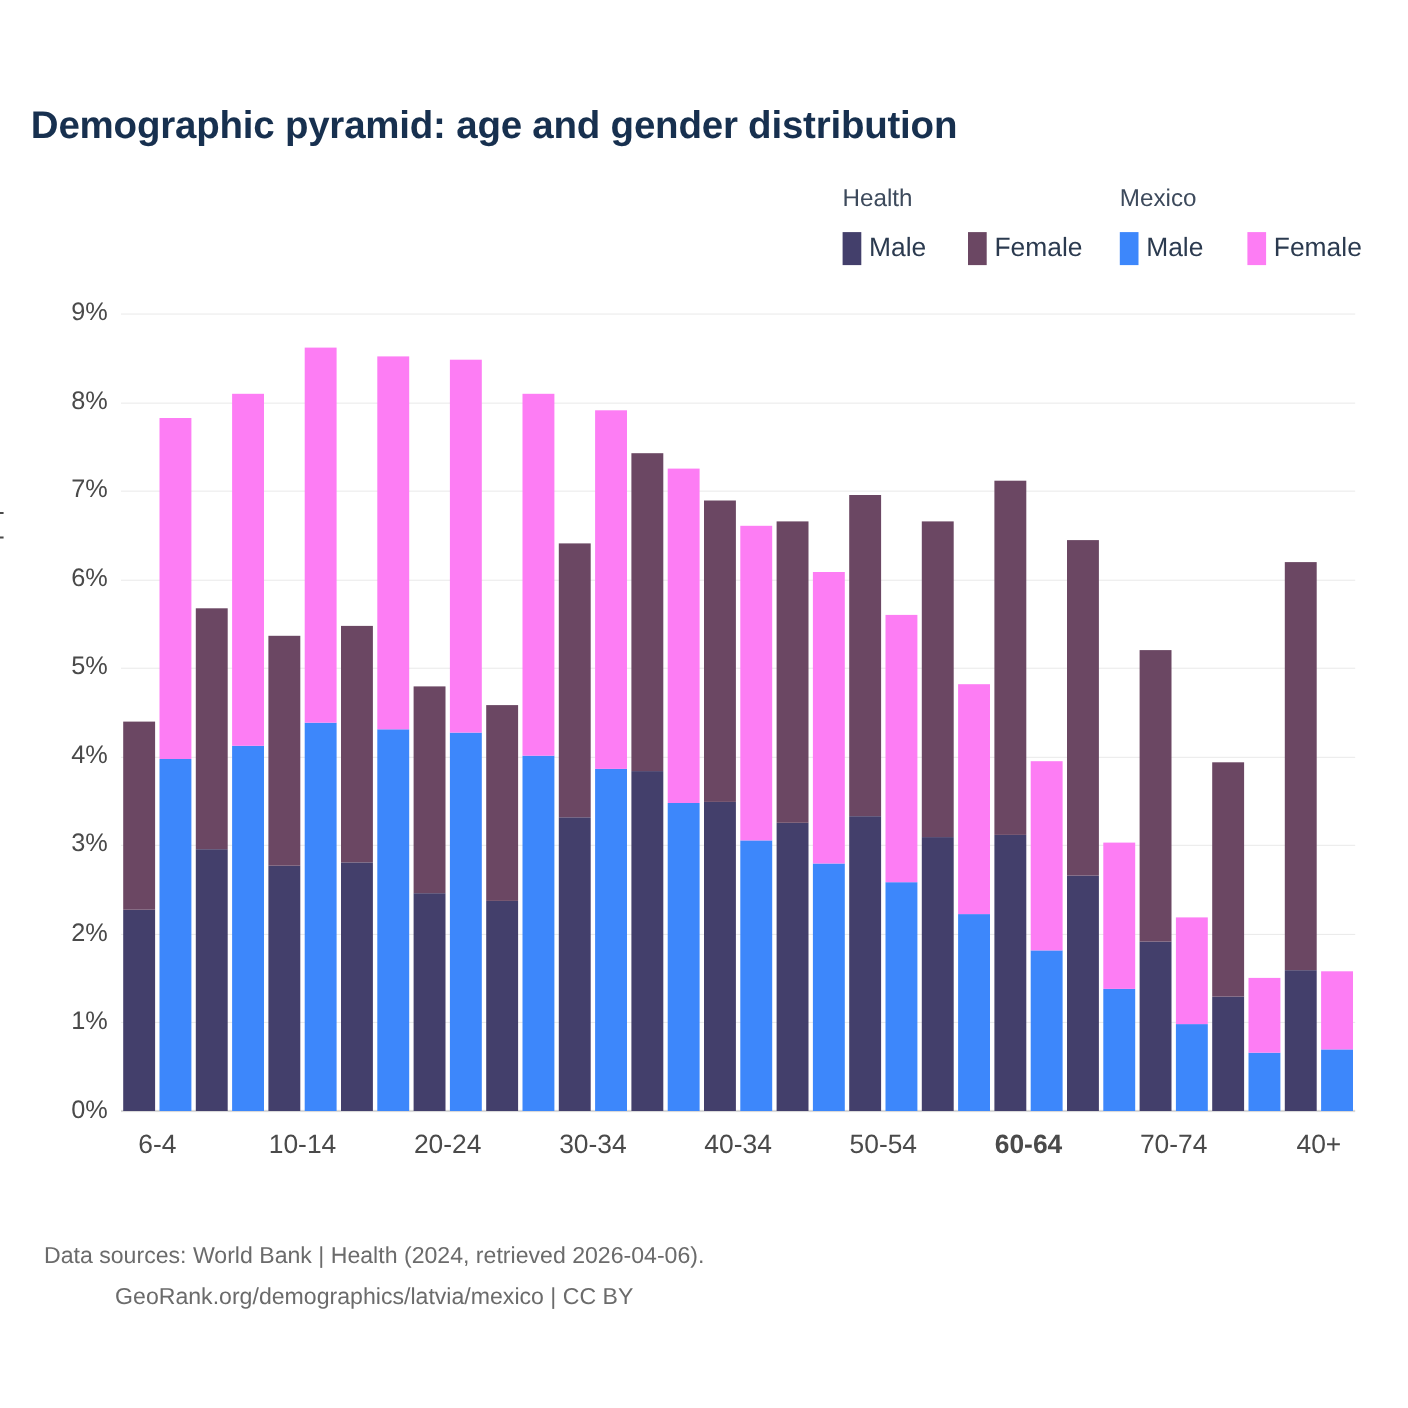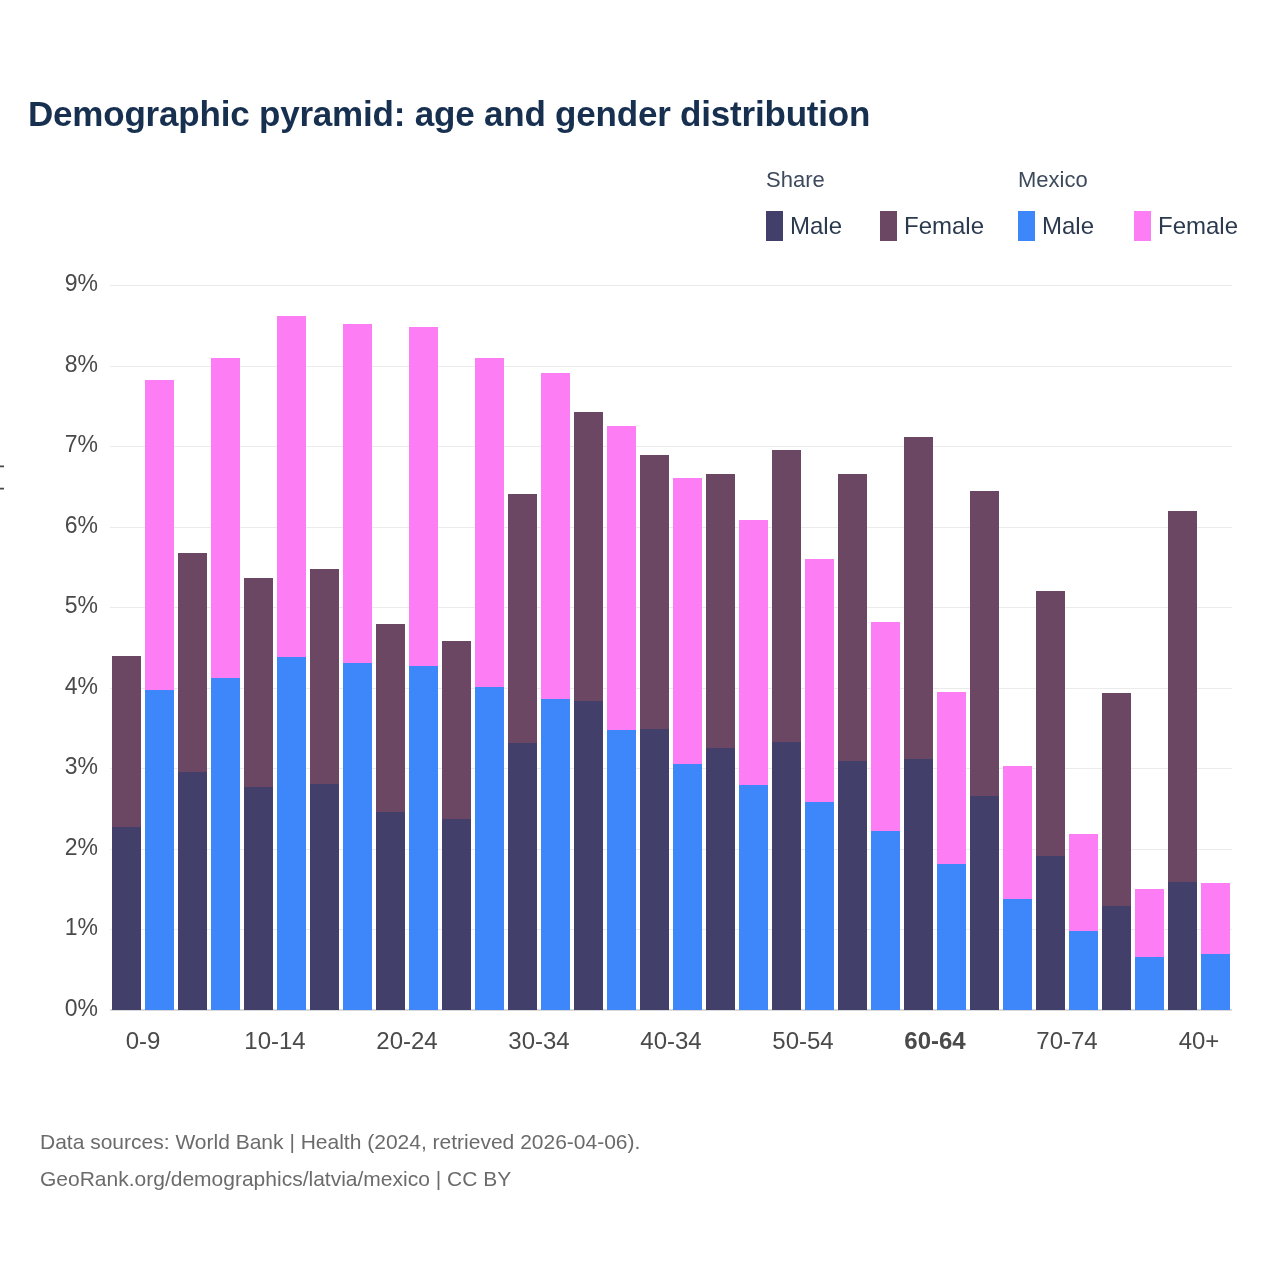--- a/index.html
+++ b/index.html
@@ -159,32 +159,32 @@
 
   
   .footer {
     position: absolute;
     left: 40px;
     top: 1112px;
     font-size: 21px;
     color: #6b6b6b;
     line-height: 1.75;
   }
-  .footer div { white-space: nowrap; }
+  .footer div { white-space: nowrap; text-align: center; }
 </style>
 </head>
 <body>
 
 <div id="chart-root">
 
   <div class="chart-title">Demographic pyramid: age and gender distribution</div>
 
   <div class="legend">
     <div class="legend-group-titles">
-      <div class="legend-group-title lgt-0">Share</div>
+      <div class="legend-group-title lgt-0">Health</div>
       <div class="legend-group-title lgt-1">Mexico</div>
     </div>
     <div class="legend-items">
       <div class="legend-item li-0">
         <span class="legend-swatch" style="background: rgb(67, 63, 107);"></span>
         <span class="legend-label">Male</span>
       </div>
       <div class="legend-item li-1">
         <span class="legend-swatch" style="background: rgb(107, 71, 99);"></span>
         <span class="legend-label">Female</span>
@@ -226,21 +226,21 @@
       <div class="group" style="left: 2px; width: 62px;">
         <div class="bar" style="left: 0px; height: 353.639px;">
           <div class="seg seg-male" style="height: 182.861px; background: rgb(67, 63, 107);"></div>
           <div class="seg seg-female" style="bottom: 182.861px; height: 170.778px; background: rgb(107, 71, 99);"></div>
         </div>
         <div class="bar" style="left: 33px; height: 629.944px;">
           <div class="seg seg-male" style="height: 319.806px; background: rgb(61, 135, 251);"></div>
           <div class="seg seg-female" style="bottom: 319.806px; height: 310.139px; background: rgb(253, 125, 244);"></div>
         </div>
       </div>
-      <div class="xtick" style="left: 0px; width: 66px;">0-9</div>
+      <div class="xtick" style="left: 0px; width: 66px;">6-4</div>
       <div class="group" style="left: 68px; width: 62px;">
         <div class="bar" style="left: 0px; height: 456.75px;">
           <div class="seg seg-male" style="height: 237.639px; background: rgb(67, 63, 107);"></div>
           <div class="seg seg-female" style="bottom: 237.639px; height: 219.111px; background: rgb(107, 71, 99);"></div>
         </div>
         <div class="bar" style="left: 33px; height: 652.5px;">
           <div class="seg seg-male" style="height: 331.889px; background: rgb(61, 135, 251);"></div>
           <div class="seg seg-female" style="bottom: 331.889px; height: 320.611px; background: rgb(253, 125, 244);"></div>
         </div>
       </div>

